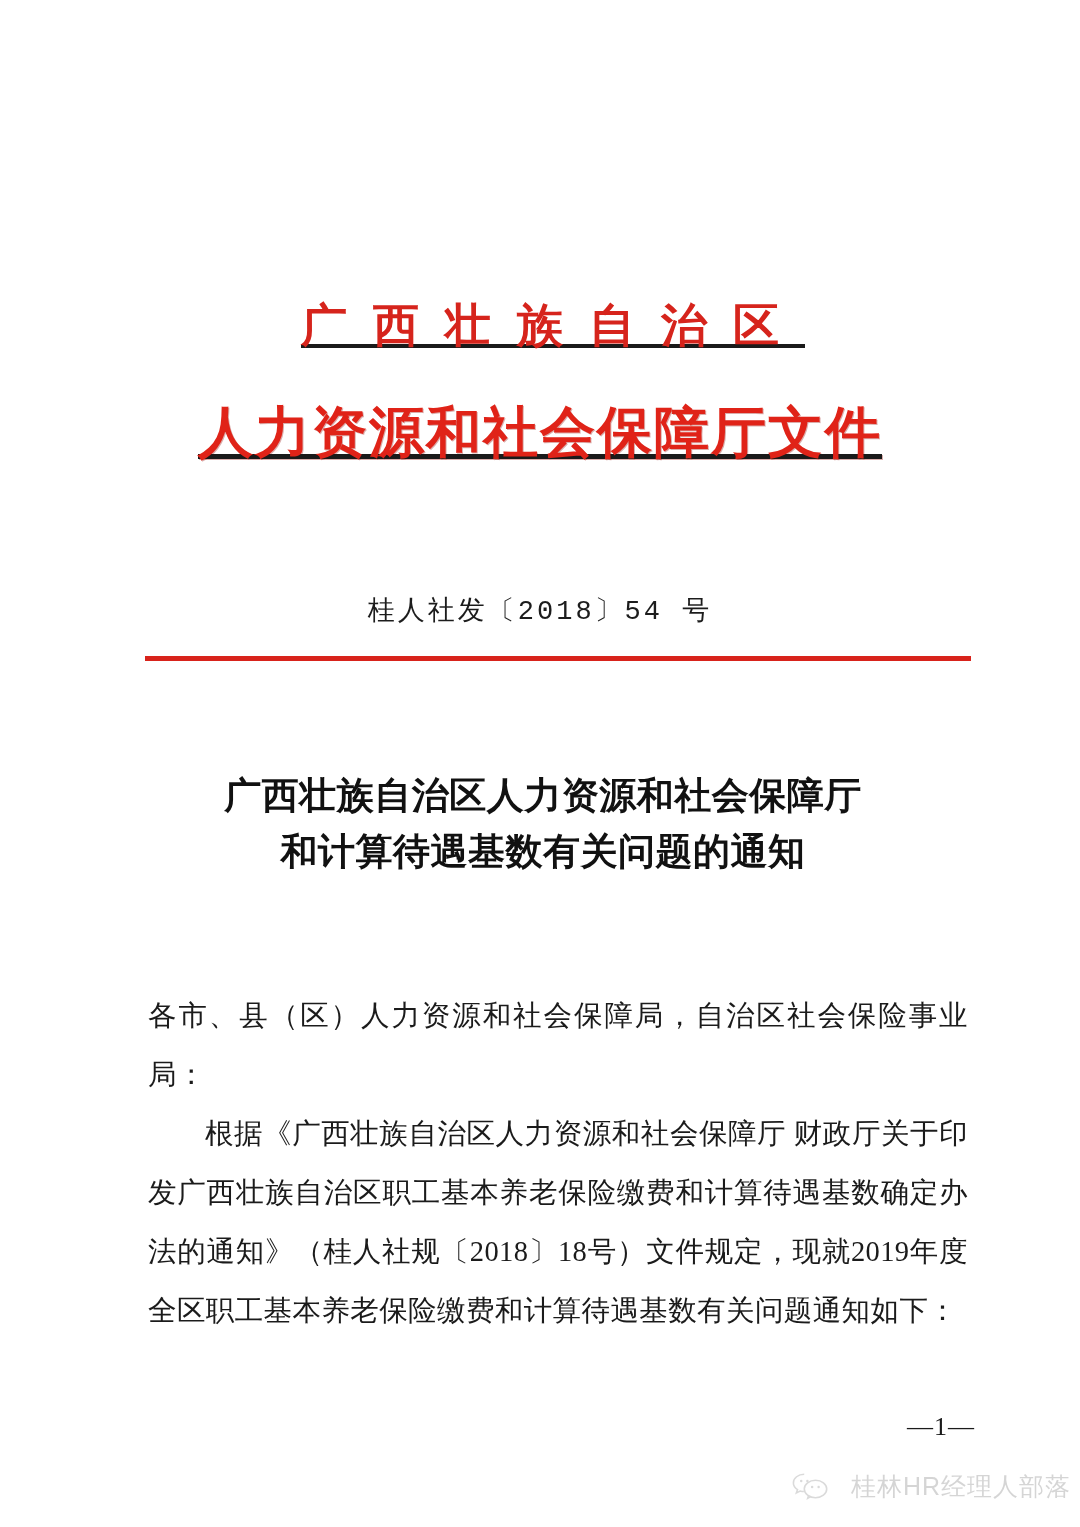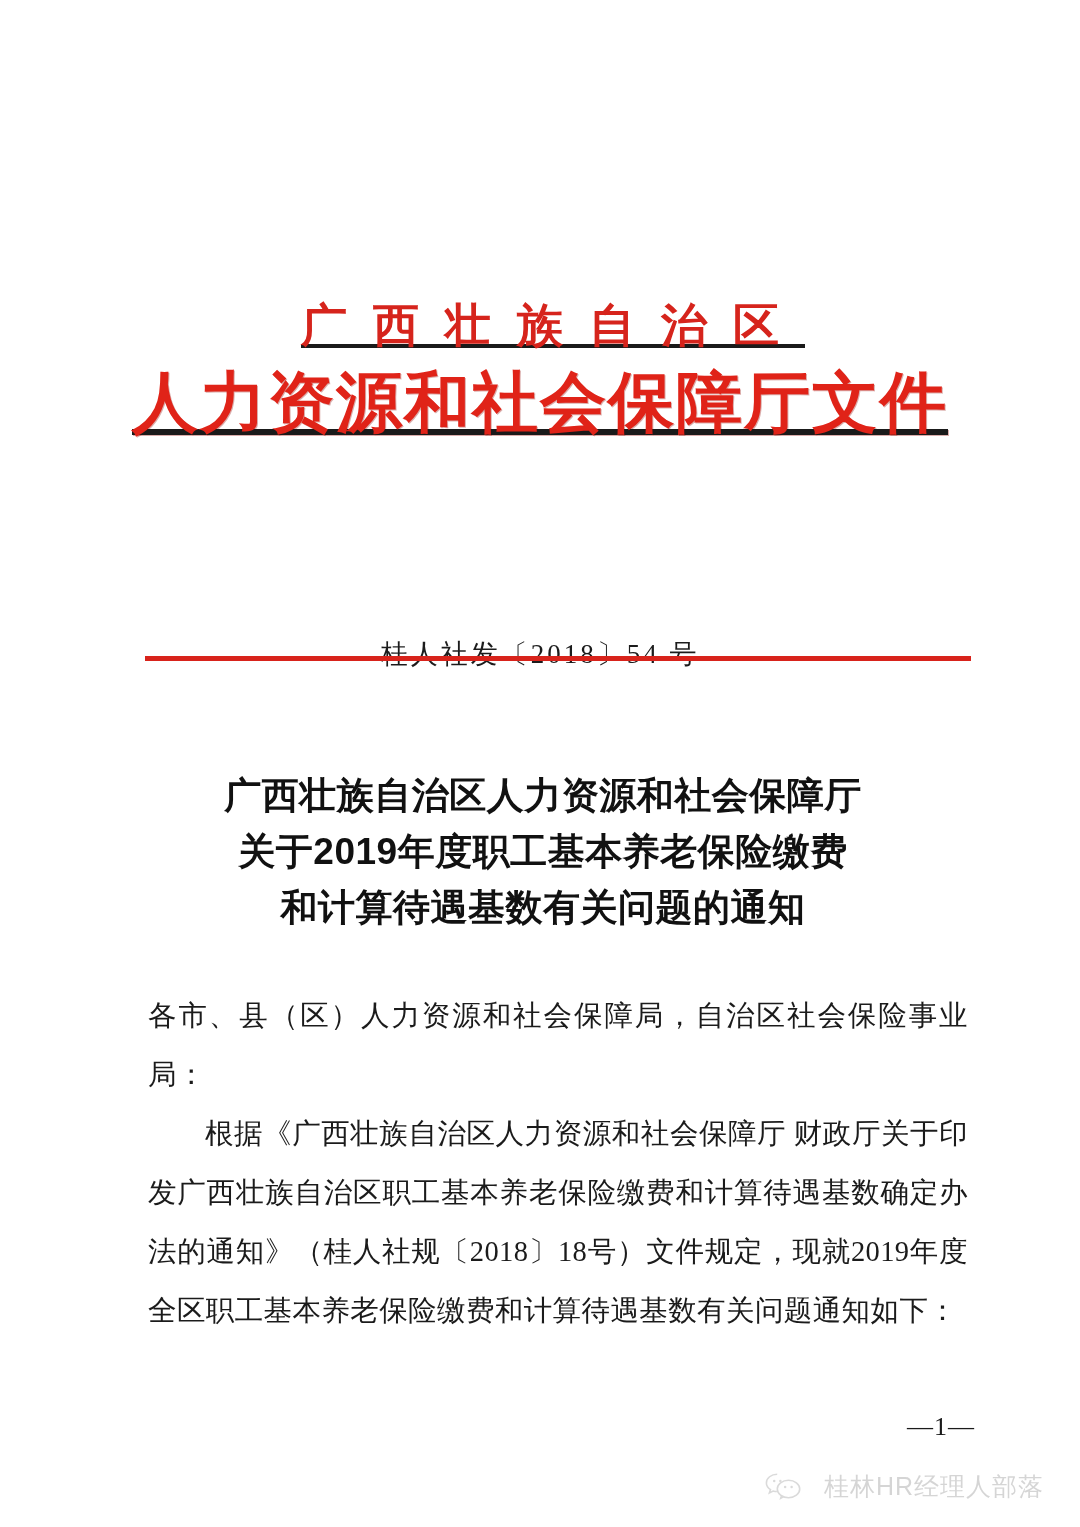--- a/index.html
+++ b/index.html
@@ -36,41 +36,41 @@
     font-size: 46px;
     line-height: 1.1;
     letter-spacing: 26px;
     text-indent: 26px;
     font-weight: 700;
     font-family: "Liberation Sans", "DejaVu Sans", sans-serif;
     white-space: nowrap;
   }
   .masthead-line2 {
     color: #e02318;
-    font-size: 66px;
+    font-size: 55px;
     line-height: 1.12;
-    margin-top: 15px;
+    margin-top: 51px;
     letter-spacing: 2px;
     font-weight: 700;
     font-family: "Liberation Sans", "DejaVu Sans", sans-serif;
     white-space: nowrap;
     text-shadow: 1px 1px 0 rgba(150,20,14,.35);
   }
 
   
   .docnum {
     position: absolute;
     left: 0;
     right: 0;
-    top: 636px;
+    top: 592px;
     text-align: center;
     font-size: 27px;
     letter-spacing: 3px;
     color: #1c1c1c;
-    font-family: Liberation Serif, serif;
+    font-family: Liberation Mono, monospace;
     white-space: nowrap;
   }
   .red-rule {
     position: absolute;
     left: 145px;
     width: 826px;
     top: 656px;
     height: 5px;
     background: #d8231b;
   }
@@ -119,21 +119,21 @@
     top: 1412px;
     font-size: 26px;
     color: #1b1b1b;
     font-family: "Liberation Serif", "DejaVu Serif", serif;
     letter-spacing: 1px;
   }
 
   
   .watermark {
     position: absolute;
-    right: 36px;
+    right: 9px;
     top: 1470px;
     display: flex;
     align-items: center;
     gap: 20px;
     opacity: .42;
   }
   .watermark .wm-icon {
     display: block;
     width: 40px;
     height: 32px;
@@ -156,21 +156,20 @@
     <div class="masthead-line1">广西壮族自治区</div>
     <div class="masthead-line2">人力资源和社会保障厅文件</div>
   </div>
 
   <div class="docnum">桂人社发〔2018〕54 号</div>
 
   <div class="red-rule"></div>
 
   <div class="doc-title">
     <span class="tl">广西壮族自治区人力资源和社会保障厅</span>
-    <span class="tl">关于2019年度职工基本养老保险缴费</span>
     <span class="tl">和计算待遇基数有关问题的通知</span>
   </div>
 
   <div class="body-block">
     <p>各市、县（区）人力资源和社会保障局，自治区社会保险事业局：</p>
     <p class="indent">根据《广西壮族自治区人力资源和社会保障厅 财政厅关于印发广西壮族自治区职工基本养老保险缴费和计算待遇基数确定办法的通知》（桂人社规〔2018〕18号）文件规定，现就2019年度全区职工基本养老保险缴费和计算待遇基数有关问题通知如下：</p>
   </div>
 
   <div class="page-number">—1—</div>
 

